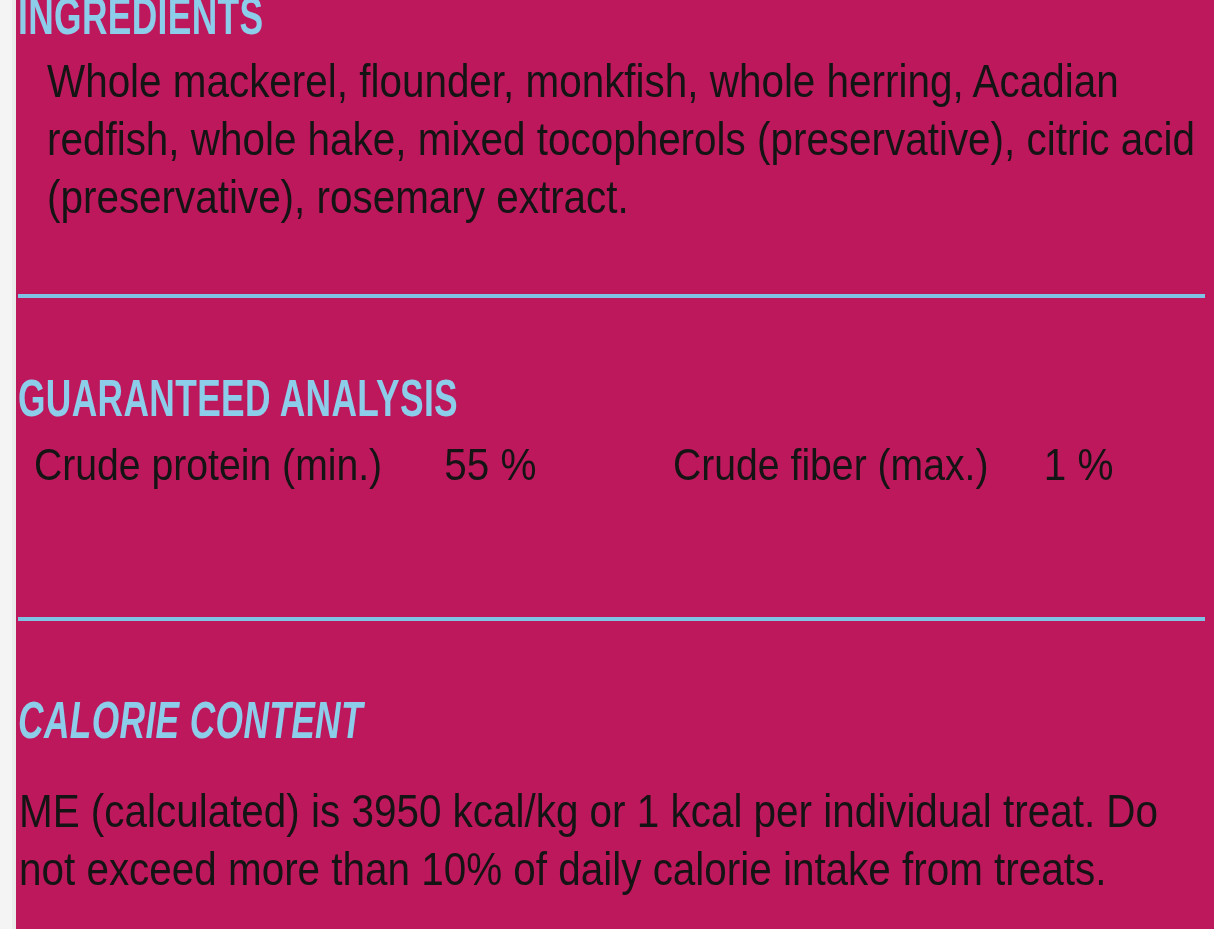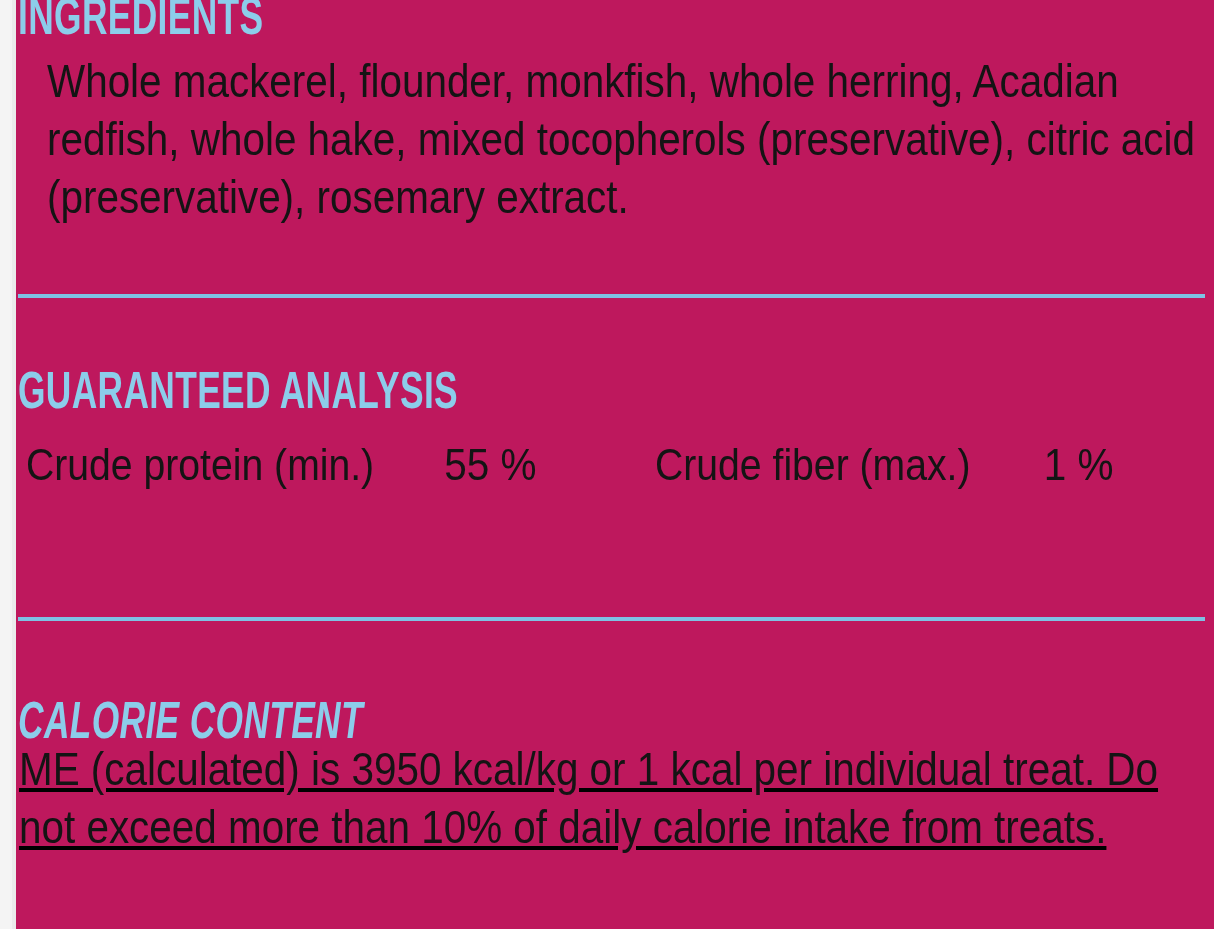--- a/index.html
+++ b/index.html
@@ -110,41 +110,41 @@
 
   #analysis-section {
     position: absolute;
     left: 0;
     top: 0;
     width: 1214px;
   }
   #analysis-heading-wrap {
     position: absolute;
     left: 18px;
-    top: 364px;
+    top: 372px;
   }
 
   .analysis-table {
     position: absolute;
     top: 436px;
     left: 19px;
     width: 1165px;
     border-collapse: collapse;
     color: #141414;
     font-family: "Liberation Sans Narrow", "Liberation Sans", sans-serif;
     font-size: 45px;
     line-height: 57px;
   }
   .analysis-table td {
     padding: 0;
     vertical-align: baseline;
     white-space: nowrap;
   }
   .ga-label {
-    text-align: center;
+    text-align: right;
   }
   .ga-label span {
     display: inline-block;
     transform: scaleX(0.87);
     transform-origin: left center;
   }
   .ga-value {
     text-align: left;
     padding-right: 0;
   }
@@ -167,23 +167,22 @@
   }
   #calorie-heading-wrap {
     position: absolute;
     left: 18px;
     top: 694px;
     font-style: italic;
   }
   #calorie-body-wrap {
     position: absolute;
     left: 19px;
-    top: 740px;
+    top: 782px;
     width: 1190px;
-    text-decoration: underline;
   }
 </style>
 </head>
 <body>
 
 <div id="label-panel">
 
   <div class="left-edge-strip"></div>
   <div class="left-edge-strip2"></div>
 

